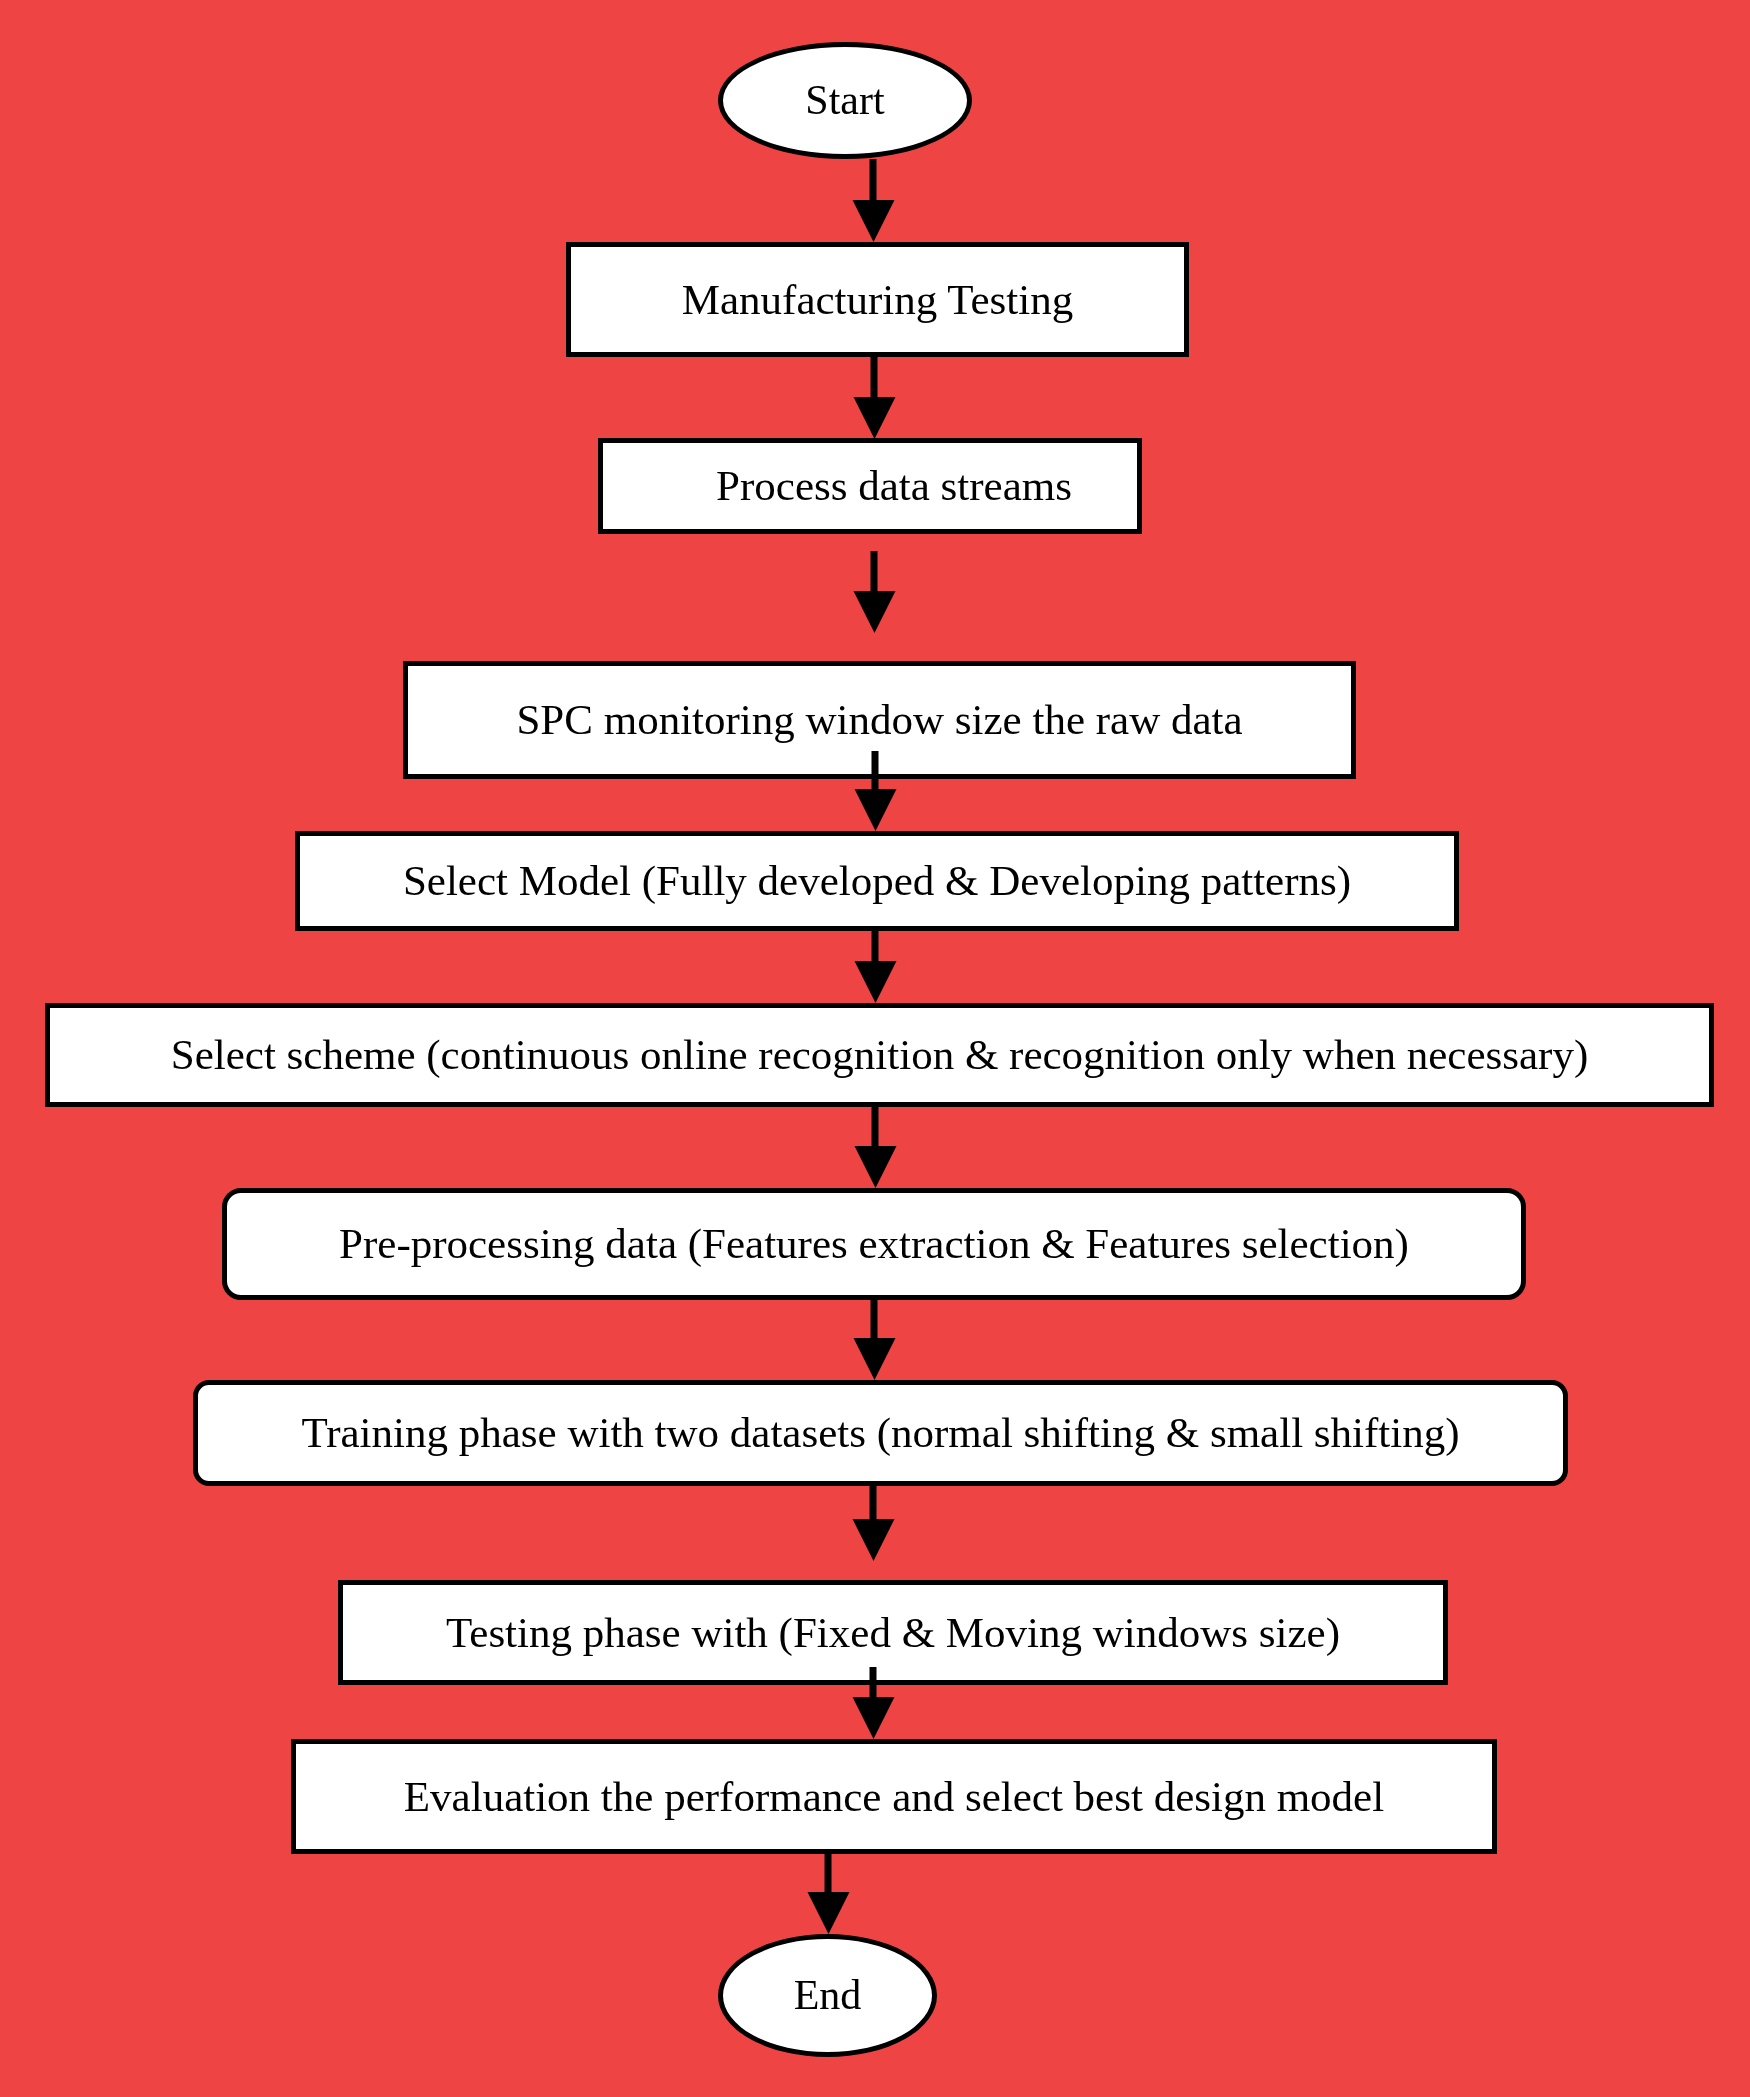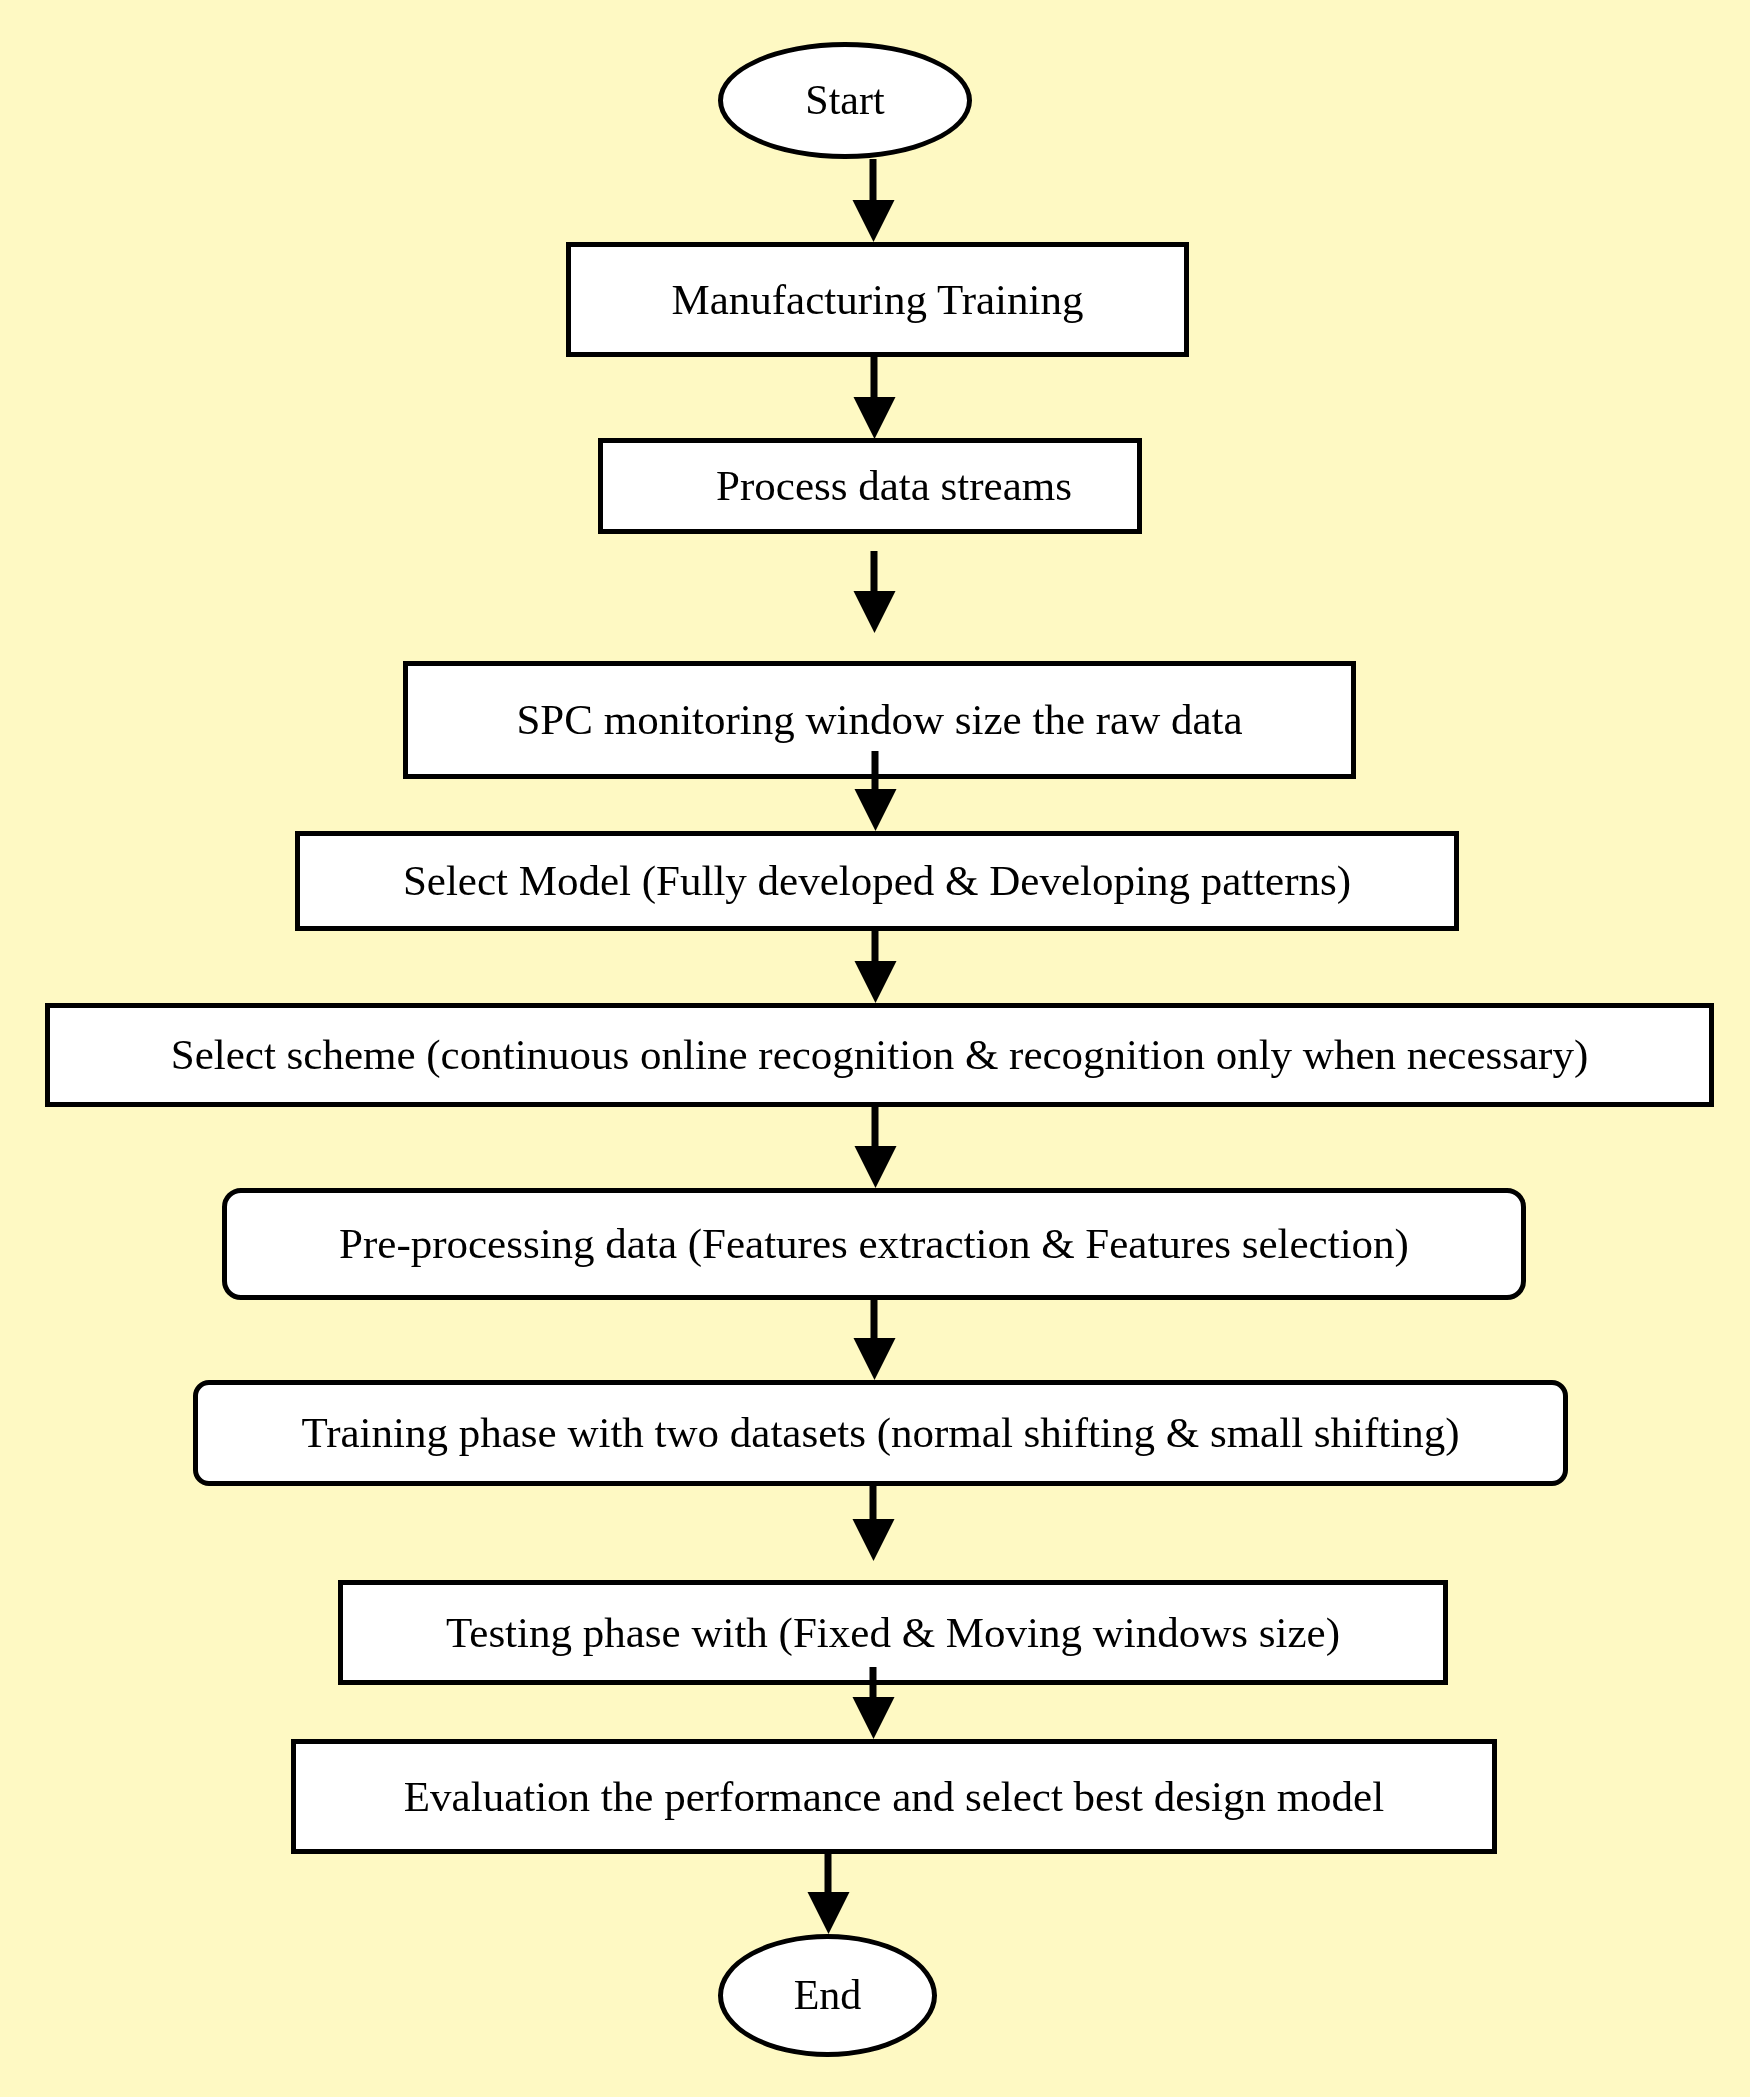--- a/index.html
+++ b/index.html
@@ -1,20 +1,20 @@
 <!DOCTYPE html>
 <html style="font-size:11.5px"><head>
 <meta charset="utf-8">
 <style>
   html, body { margin: 0; padding: 0; background: #ffffff; }
   .canvas {
     position: relative;
     width: 1751px;
     height: 2097px;
-    background: #fef9c3;
+    background: #ef4444;
     font-family: "Liberation Serif", serif;
     color: #000000;
     overflow: hidden;
   }
   .node {
     position: absolute;
     box-sizing: border-box;
     border: 5px solid #000000;
     background: #ffffff;
     display: flex;
@@ -56,21 +56,21 @@
 
 <div class="canvas">
 
   <div class="node ellipse" style="left:718px; top:42px; width:254px; height:117px;">Start</div>
 
   <div class="arrow" style="left:873px; top:159px; height:83px;">
     <div class="stem"></div>
     <div class="head"></div>
   </div>
 
-  <div class="node" style="left:566px; top:242px; width:623px; height:115px;">Manufacturing Training</div>
+  <div class="node" style="left:566px; top:242px; width:623px; height:115px;">Manufacturing Testing</div>
 
   <div class="arrow" style="left:874px; top:357px; height:82px;">
     <div class="stem"></div>
     <div class="head"></div>
   </div>
 
   <div class="node" style="left:598px; top:438px; width:544px; height:96px;padding-left:48px;">Process data streams</div>
 
   <div class="arrow" style="left:874px; top:551px; height:82px;">
     <div class="stem"></div>

